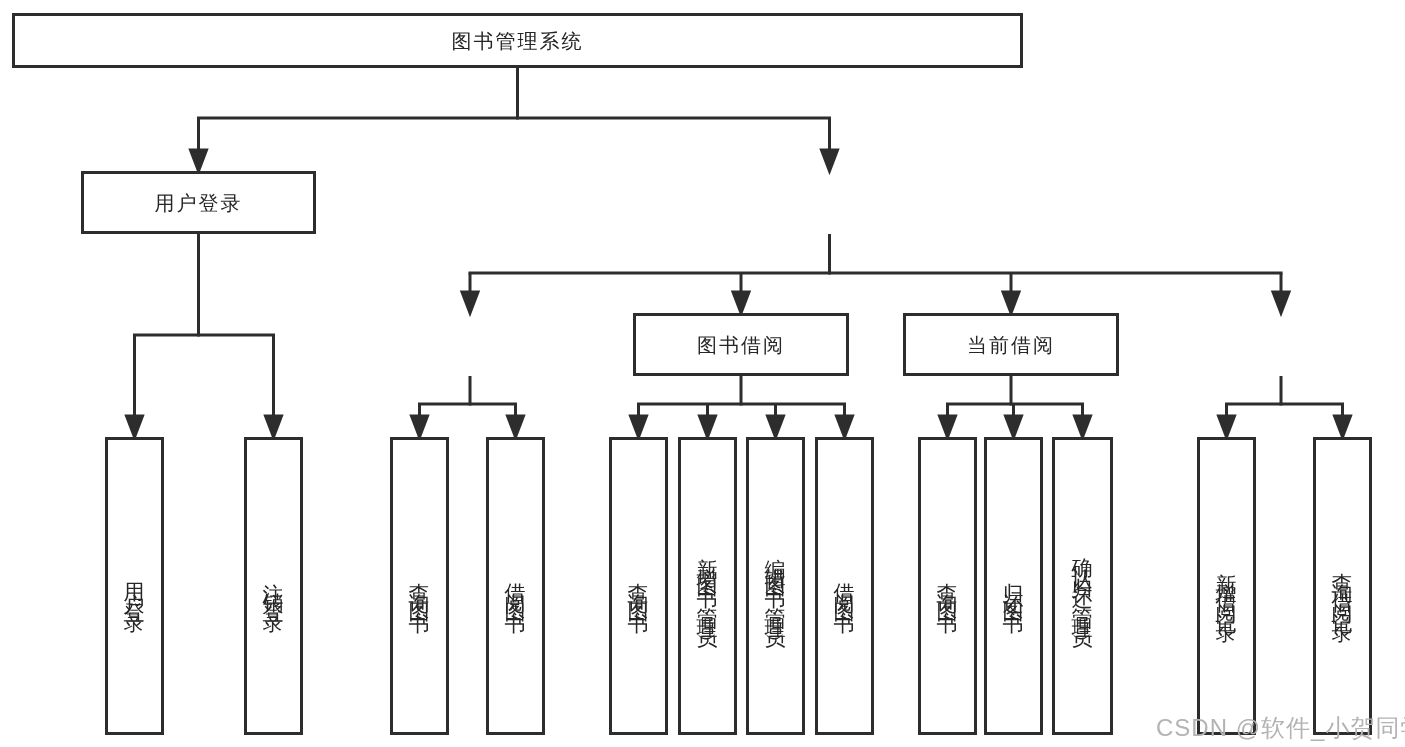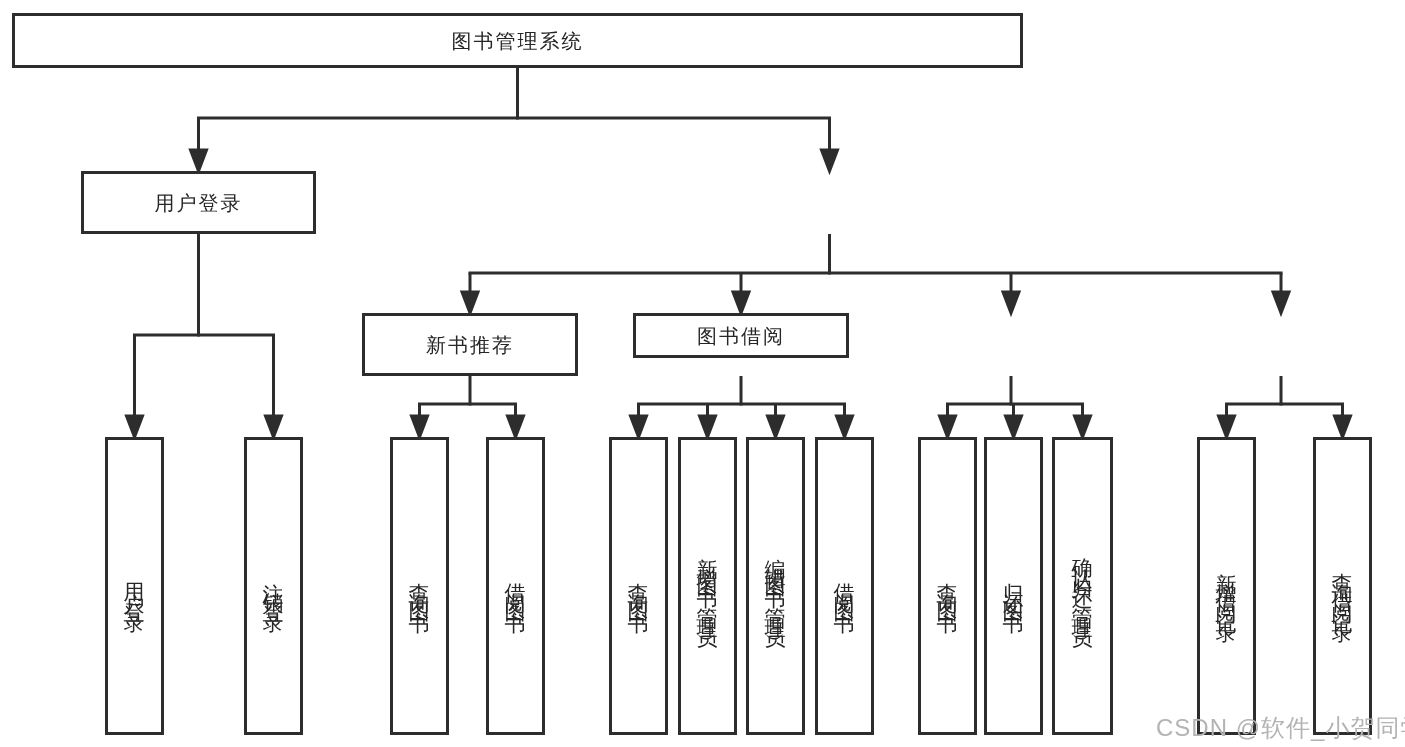--- a/index.html
+++ b/index.html
@@ -129,25 +129,25 @@
   </svg>
 
   <div class="box h-box" style="left:12px; top:13px; width:1011px; height:55px;">
     <span>图书管理系统</span>
   </div>
 
   <div class="box h-box" style="left:81px; top:171px; width:235px; height:63px;">
     <span>用户登录</span>
   </div>
 
-  <div class="box h-box" style="left:362px; top:313px; width:216px; height:63px;">
-    <span>新书推荐</span>
+  <div class="box h-box" style="left:633px; top:313px; width:216px; height:63px;">
+    <span>图书借阅</span>
   </div>
-  <div class="box h-box" style="left:633px; top:313px; width:216px; height:45px;">
-    <span>图书借阅</span>
+  <div class="box h-box" style="left:903px; top:313px; width:216px; height:63px;">
+    <span>当前借阅</span>
   </div>
 
   <div class="box v-box" style="left:105px;">
     <span>用户登录</span>
   </div>
   <div class="box v-box" style="left:244px;">
     <span>注销登录</span>
   </div>
   <div class="box v-box" style="left:390px;">
     <span>查询图书</span>

